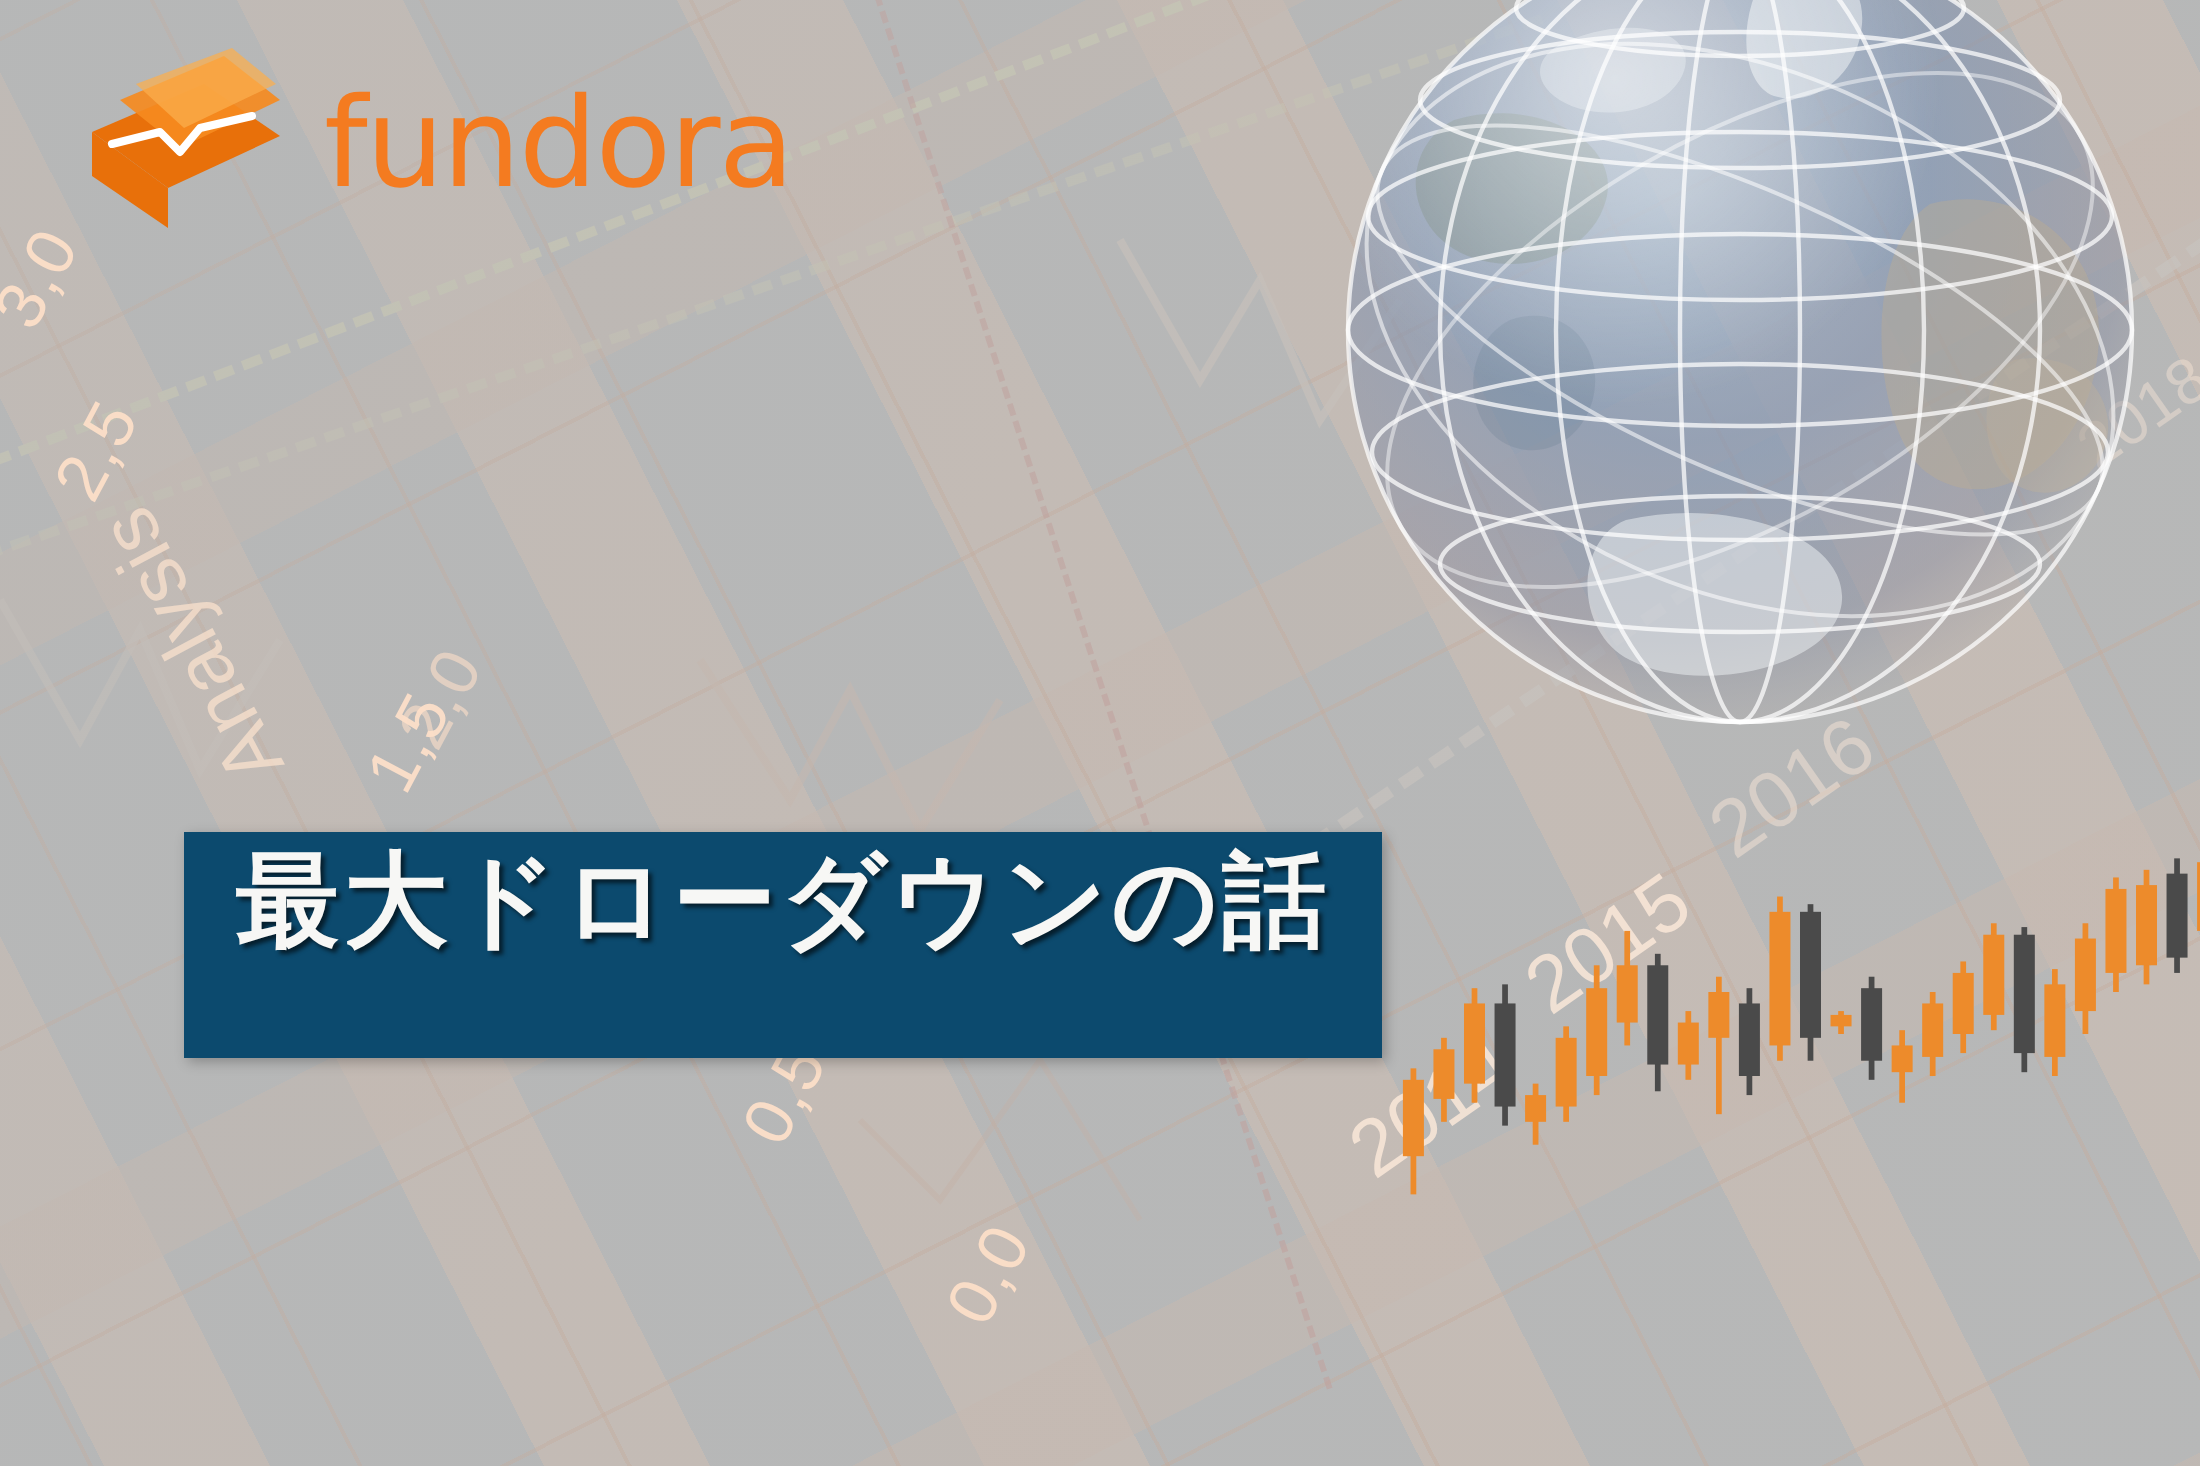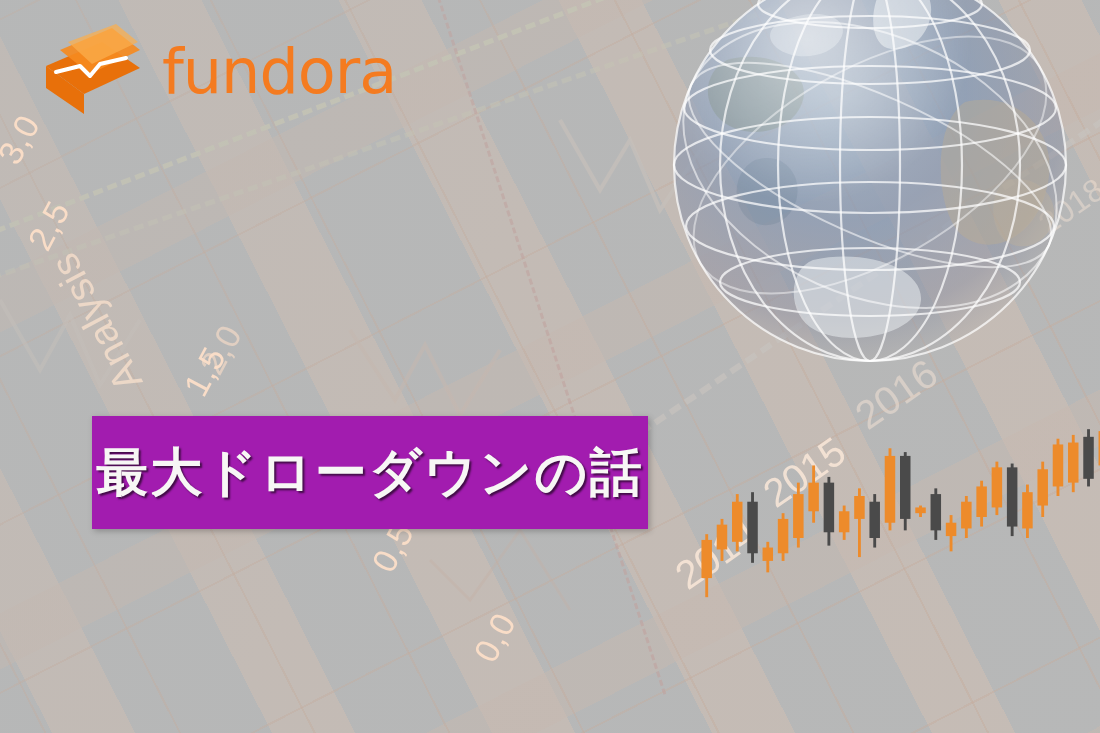--- a/index.html
+++ b/index.html
@@ -132,23 +132,23 @@
     font-size:53px;
     line-height:1.32;
     letter-spacing:1px;
     text-shadow:0 1px 0 rgba(255,255,255,.18);
   }
   .headline div{white-space:nowrap;}
 
   
   .banner{
     position:absolute;left:92px;top:416px;
-    width:556px;height:113px;
-    background:#a21caf;
-    display:flex;align-items:center;justify-content:center;
+    width:599px;height:113px;
+    background:#0c4a6e;
+    display:flex;align-items:flex-start;justify-content:center;
     box-shadow:2px 2px 6px rgba(0,0,0,.25);
   }
   .banner-text{
     color:#f7f7f5;
     font-family:"DejaVu Sans","Liberation Sans",sans-serif;
     font-weight:700;
     font-size:52px;
     letter-spacing:2px;
     text-shadow:2px 2px 2px rgba(0,0,0,.6);
     white-space:nowrap;

